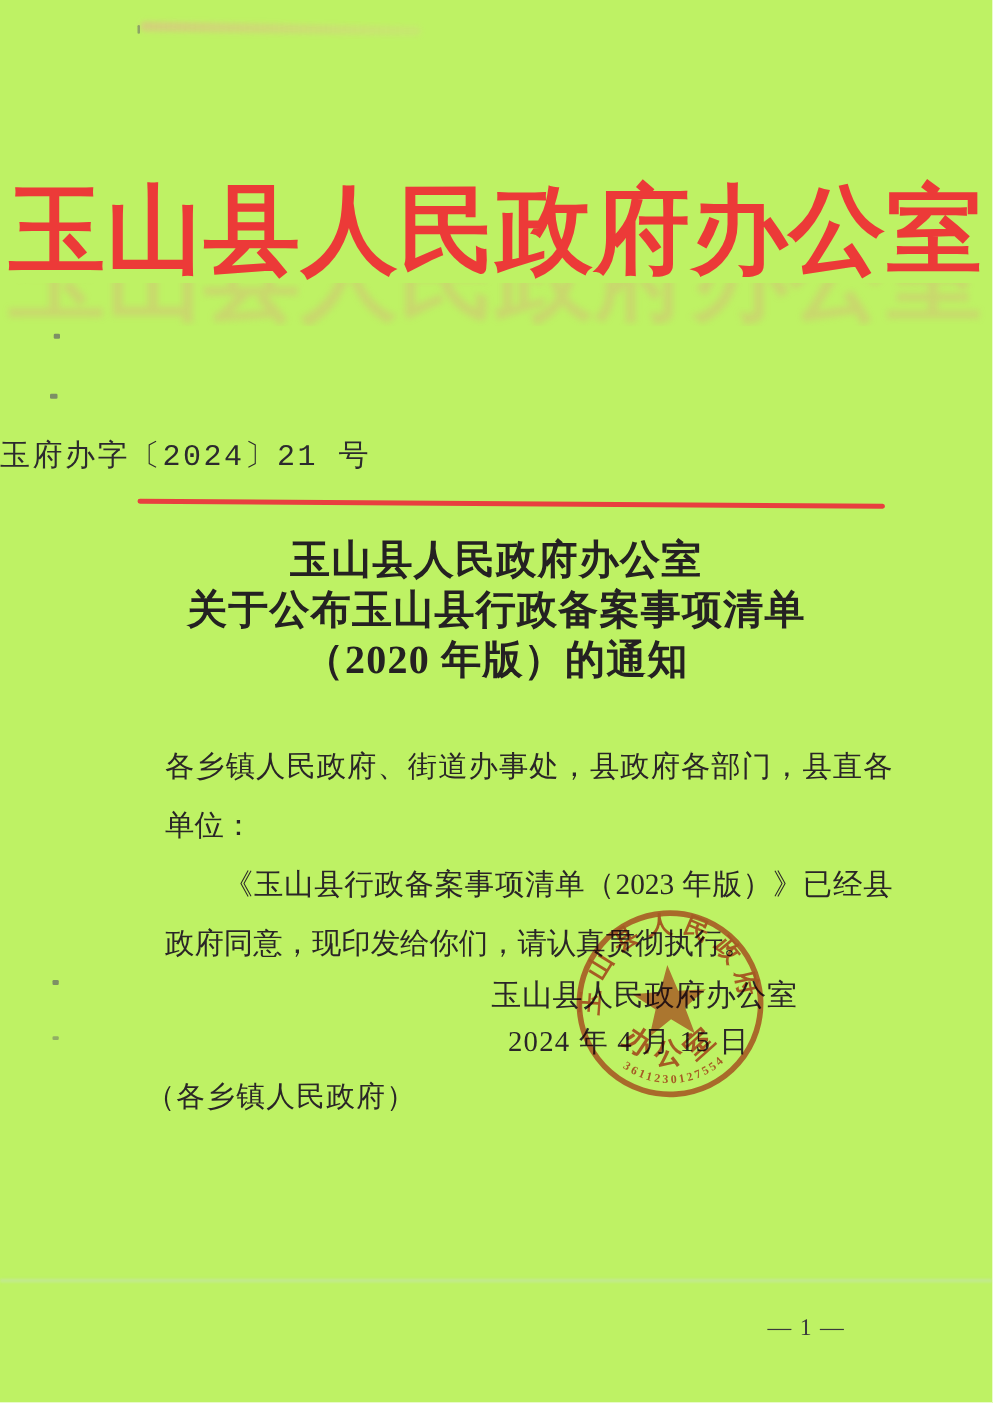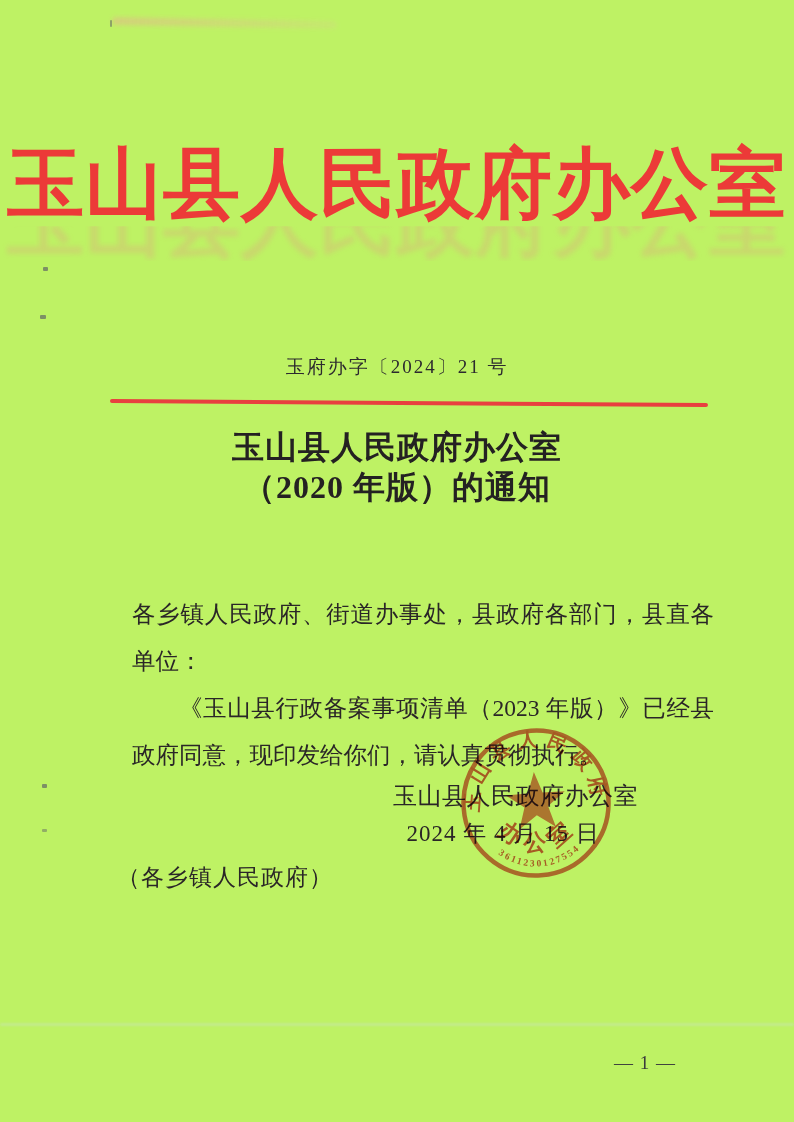--- a/index.html
+++ b/index.html
@@ -38,25 +38,25 @@
     white-space: nowrap;
     filter: blur(2.5px);
     clip-path: inset(55% 0 0 0);
     pointer-events: none;
   }
 
   
   .doc-number {
     position: absolute;
     top: 352px; left: 0; right: 0;
-    text-align: center;
-    font-size: 19px;
+    font-size: 24px;
     line-height: 30px;
     letter-spacing: 2px;
     color: #2c2a2e;
+    font-family: Liberation Mono, monospace;
   }
 
   
   .red-line {
     position: absolute;
     top: 401px; left: 110px;
     width: 598px; height: 4px;
     background: #e8403f;
     border-radius: 2px;
     transform: rotate(0.4deg);
@@ -180,20 +180,21 @@
 
   <div class="masthead-ghost">玉山县人民政府办公室</div>
   <div class="masthead">玉山县人民政府办公室</div>
 
   <div class="doc-number">玉府办字〔2024〕21 号</div>
 
   <div class="red-line"></div>
 
   <div class="title-block">
     <div>玉山县人民政府办公室</div>
+    <div>关于公布玉山县行政备案事项清单</div>
     <div>（2020 年版）的通知</div>
   </div>
 
   <div class="body-block">
     <p>各乡镇人民政府、街道办事处，县政府各部门，县直各单位：</p>
     <p class="indent">《玉山县行政备案事项清单（2023 年版）》已经县政府同意，现印发给你们，请认真贯彻执行。</p>
   </div>
 
   <div class="signature-org">玉山县人民政府办公室</div>
   <div class="signature-date">2024 年 4 月 15 日</div>

